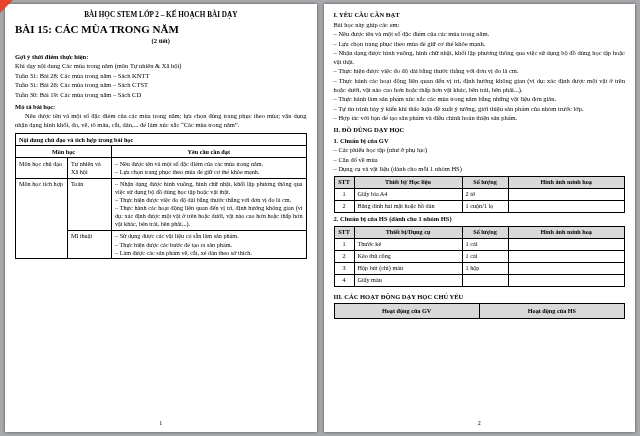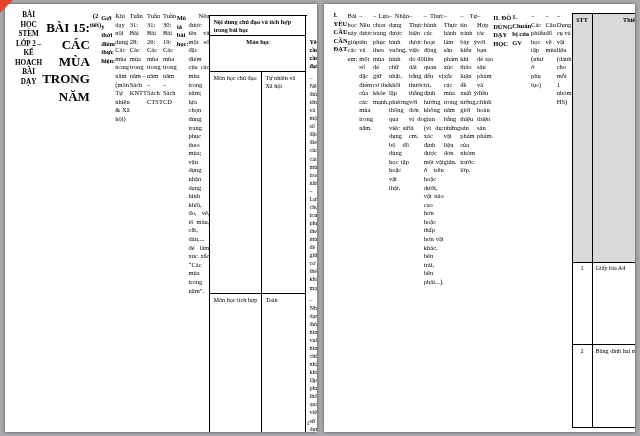--- a/index.html
+++ b/index.html
@@ -15,28 +15,28 @@
   }
   .ribbon{
     position:absolute;top:0;left:0;width:0;height:0;z-index:6;
     border-top:13px solid #e8432d;border-right:13px solid transparent;
   }
   .page{
     background:#fff;flex:1;min-width:0;
     box-shadow:0 0 3px rgba(0,0,0,.55);
     box-sizing:border-box;
     padding:7px 10px 4px 10px;
-    display:flex;flex-direction:row;
+    display:flex;flex-direction:column;
     font-size:6.5px;line-height:1.32;
     overflow:hidden;
   }
   .b{font-weight:bold;}
   .just{text-align:justify;}
   .title1{font-size:7.2px;font-weight:bold;text-align:center;}
-  .title2{font-size:13px;font-weight:bold;text-align:right;margin-top:8px;}
+  .title2{font-size:11px;font-weight:bold;text-align:left;margin-top:1px;}
   .title3{font-size:6.6px;font-weight:bold;text-align:center;margin-top:1px;margin-bottom:4px;}
   .h{font-weight:bold;margin-top:3px;}
   .line{margin-top:1px;}
   .desc{margin-top:1px;text-indent:10px;text-align:justify;}
   table{border-collapse:collapse;width:100%;table-layout:fixed;}
   td{border:1px solid #000;padding:1.5px 3px;vertical-align:top;font-size:6.2px;line-height:1.3;}
   .prelines{white-space:pre-line;}
   .tbl-caption{font-weight:bold;}
   .th{font-weight:bold;text-align:center;background:#d9d9d9;}
   .th-plain{font-weight:bold;text-align:center;}

